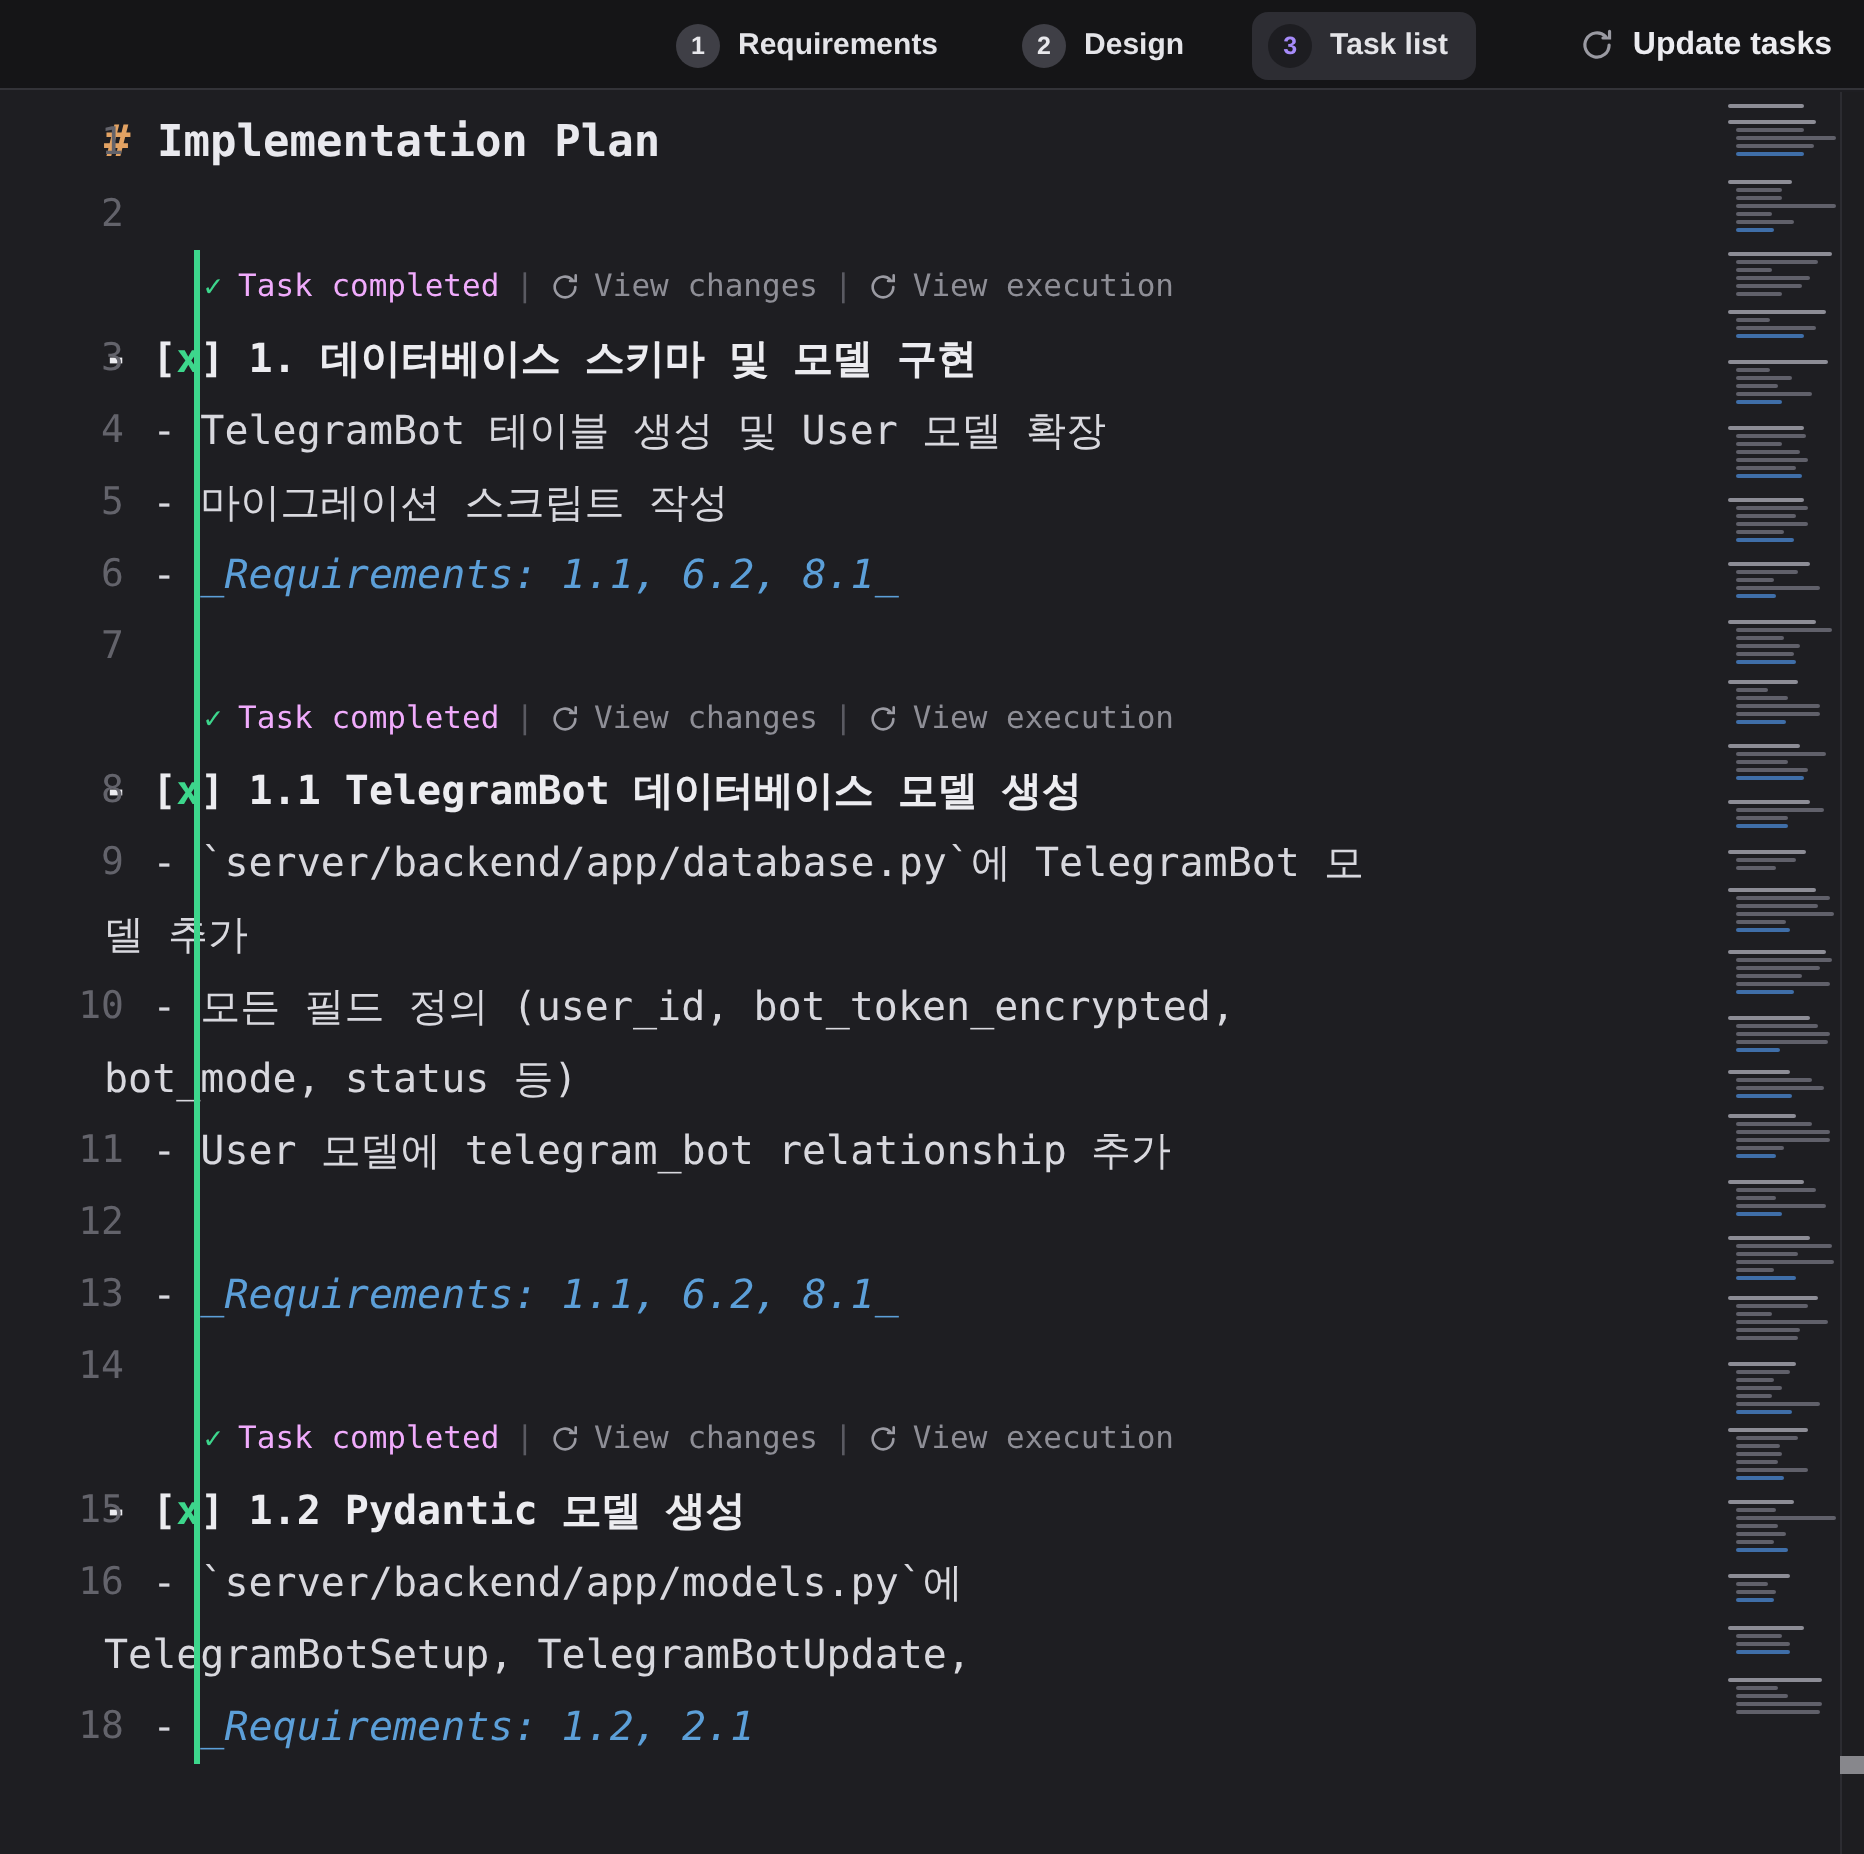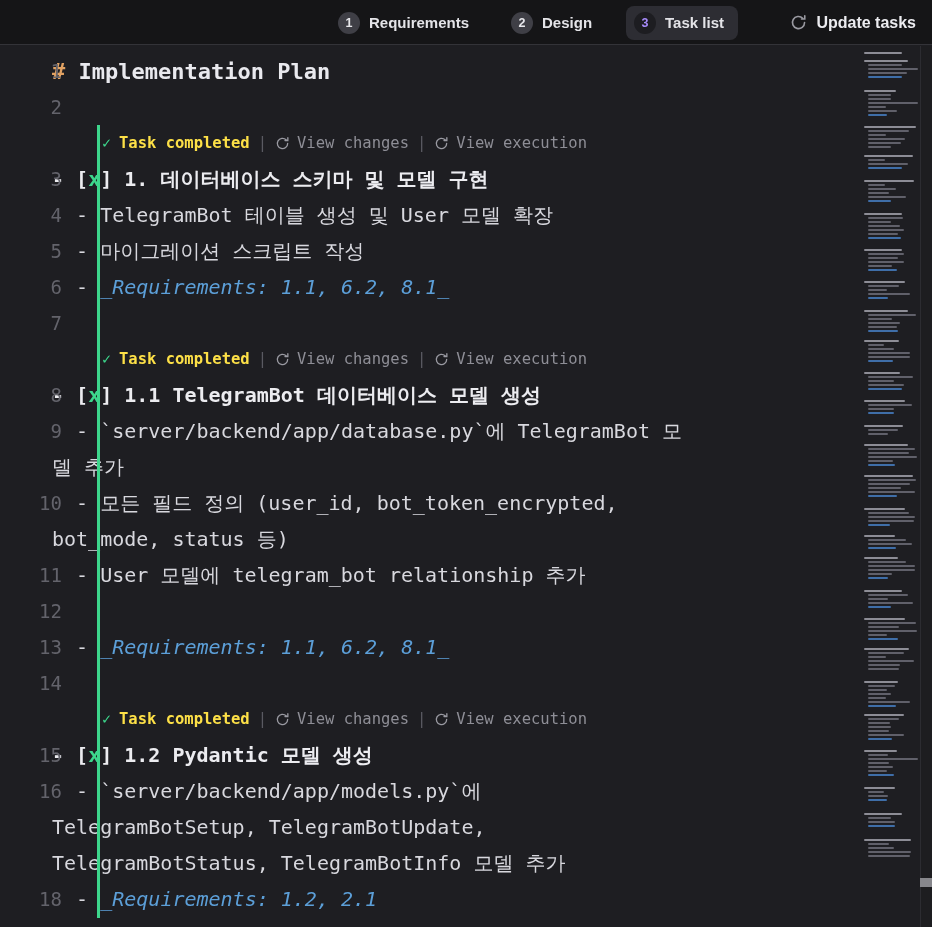--- a/index.html
+++ b/index.html
@@ -34,21 +34,21 @@
   .bar { position:absolute; left:97px; top:0; width:2.5px; height:36.5px; background:#3dd68c; }
   .content { margin-left:52px; }
   .kind-heading .content { font-weight:700; font-size:22px; color:#e9e9ee; }
   .hash { color:#e2a263; font-weight:700; }
   .kind-task .content { font-weight:700; color:#ececf0; }
   .chk { color:#3dd68c; }
   .kind-req .content em { color:#5c9fd8; font-style:italic; }
   .hdr { margin-left:102px; font-size:15.5px; display:flex; align-items:center; gap:8px;
     font-family:"DejaVu Sans Mono", monospace; }
   .hdr .tick { color:#3dd68c; font-weight:700; font-size:15px; }
-  .hdr .st { color:#fde047; font-weight:700; }
+  .hdr .st { color:#f0abfc; font-weight:400; }
   .hdr .sep { color:#5a5a62; }
   .hdr .act { color:#8e8e96; display:flex; align-items:center; gap:7px; cursor:pointer; }
 
   
   .minimap { position:absolute; left:862px; top:46px; width:57px; height:881px; background:#1e1e22; cursor:pointer; }
   .mm-row { position:absolute; height:2px; border-radius:1px; }
   .sb-lane { position:absolute; left:920px; top:46px; width:12px; height:881px;
     border-left:1px solid #2c2c31; background:#1d1d20; }
   .sb-thumb { position:absolute; left:920px; top:878px; width:12px; height:9px; background:#87878c; cursor:grab; }
 </style>
@@ -138,21 +138,20 @@
             </svg></span>View changes</span>
       <span class="sep">|</span>
       <span class="act"><span class="icon"><svg width="15" height="15" viewBox="0 0 16 16" fill="none" stroke="currentColor" stroke-width="1.4" stroke-linecap="round">
               <path d="M13.5 8a5.5 5.5 0 1 1-1.65-3.93"></path>
               <path d="M13.7 1.8v3h-3"></path>
             </svg></span>View execution</span>
     </span></div>
     <div class="row kind-task"><span class="ln">15</span><span class="bar"></span><span class="content">- [<span class="chk">x</span>] 1.2 Pydantic 모델 생성</span></div>
     <div class="row kind-sub"><span class="ln">16</span><span class="bar"></span><span class="content">  - `server/backend/app/models.py`에</span></div>
     <div class="row kind-cont"><span class="bar"></span><span class="content">TelegramBotSetup, TelegramBotUpdate,</span></div>
-    <div class="row kind-cont"><span class="bar"></span><span class="content">TelegramBotStatus, TelegramBotInfo 모델 추가</span></div>
     <div class="row kind-req"><span class="ln">18</span><span class="bar"></span><span class="content">  - <em>_Requirements: 1.2, 2.1</em></span></div>
   </div>
 
 <div class="minimap" id="minimap">
     <div class="mm-row" style="left: 2px; top: 6px; width: 38px; height: 2px; background: rgb(141, 141, 150);"></div>
     <div class="mm-row" style="left: 2px; top: 14px; width: 44.3293px; height: 2px; background: rgb(141, 141, 150);"></div>
     <div class="mm-row" style="left: 6px; top: 18px; width: 34.4379px; height: 2px; background: rgb(96, 96, 106);"></div>
     <div class="mm-row" style="left: 6px; top: 22px; width: 49.5611px; height: 2px; background: rgb(96, 96, 106);"></div>
     <div class="mm-row" style="left: 6px; top: 26px; width: 38.8543px; height: 2px; background: rgb(96, 96, 106);"></div>
     <div class="mm-row" style="left: 6px; top: 30px; width: 33.6581px; height: 2px; background: rgb(63, 110, 168);"></div>

